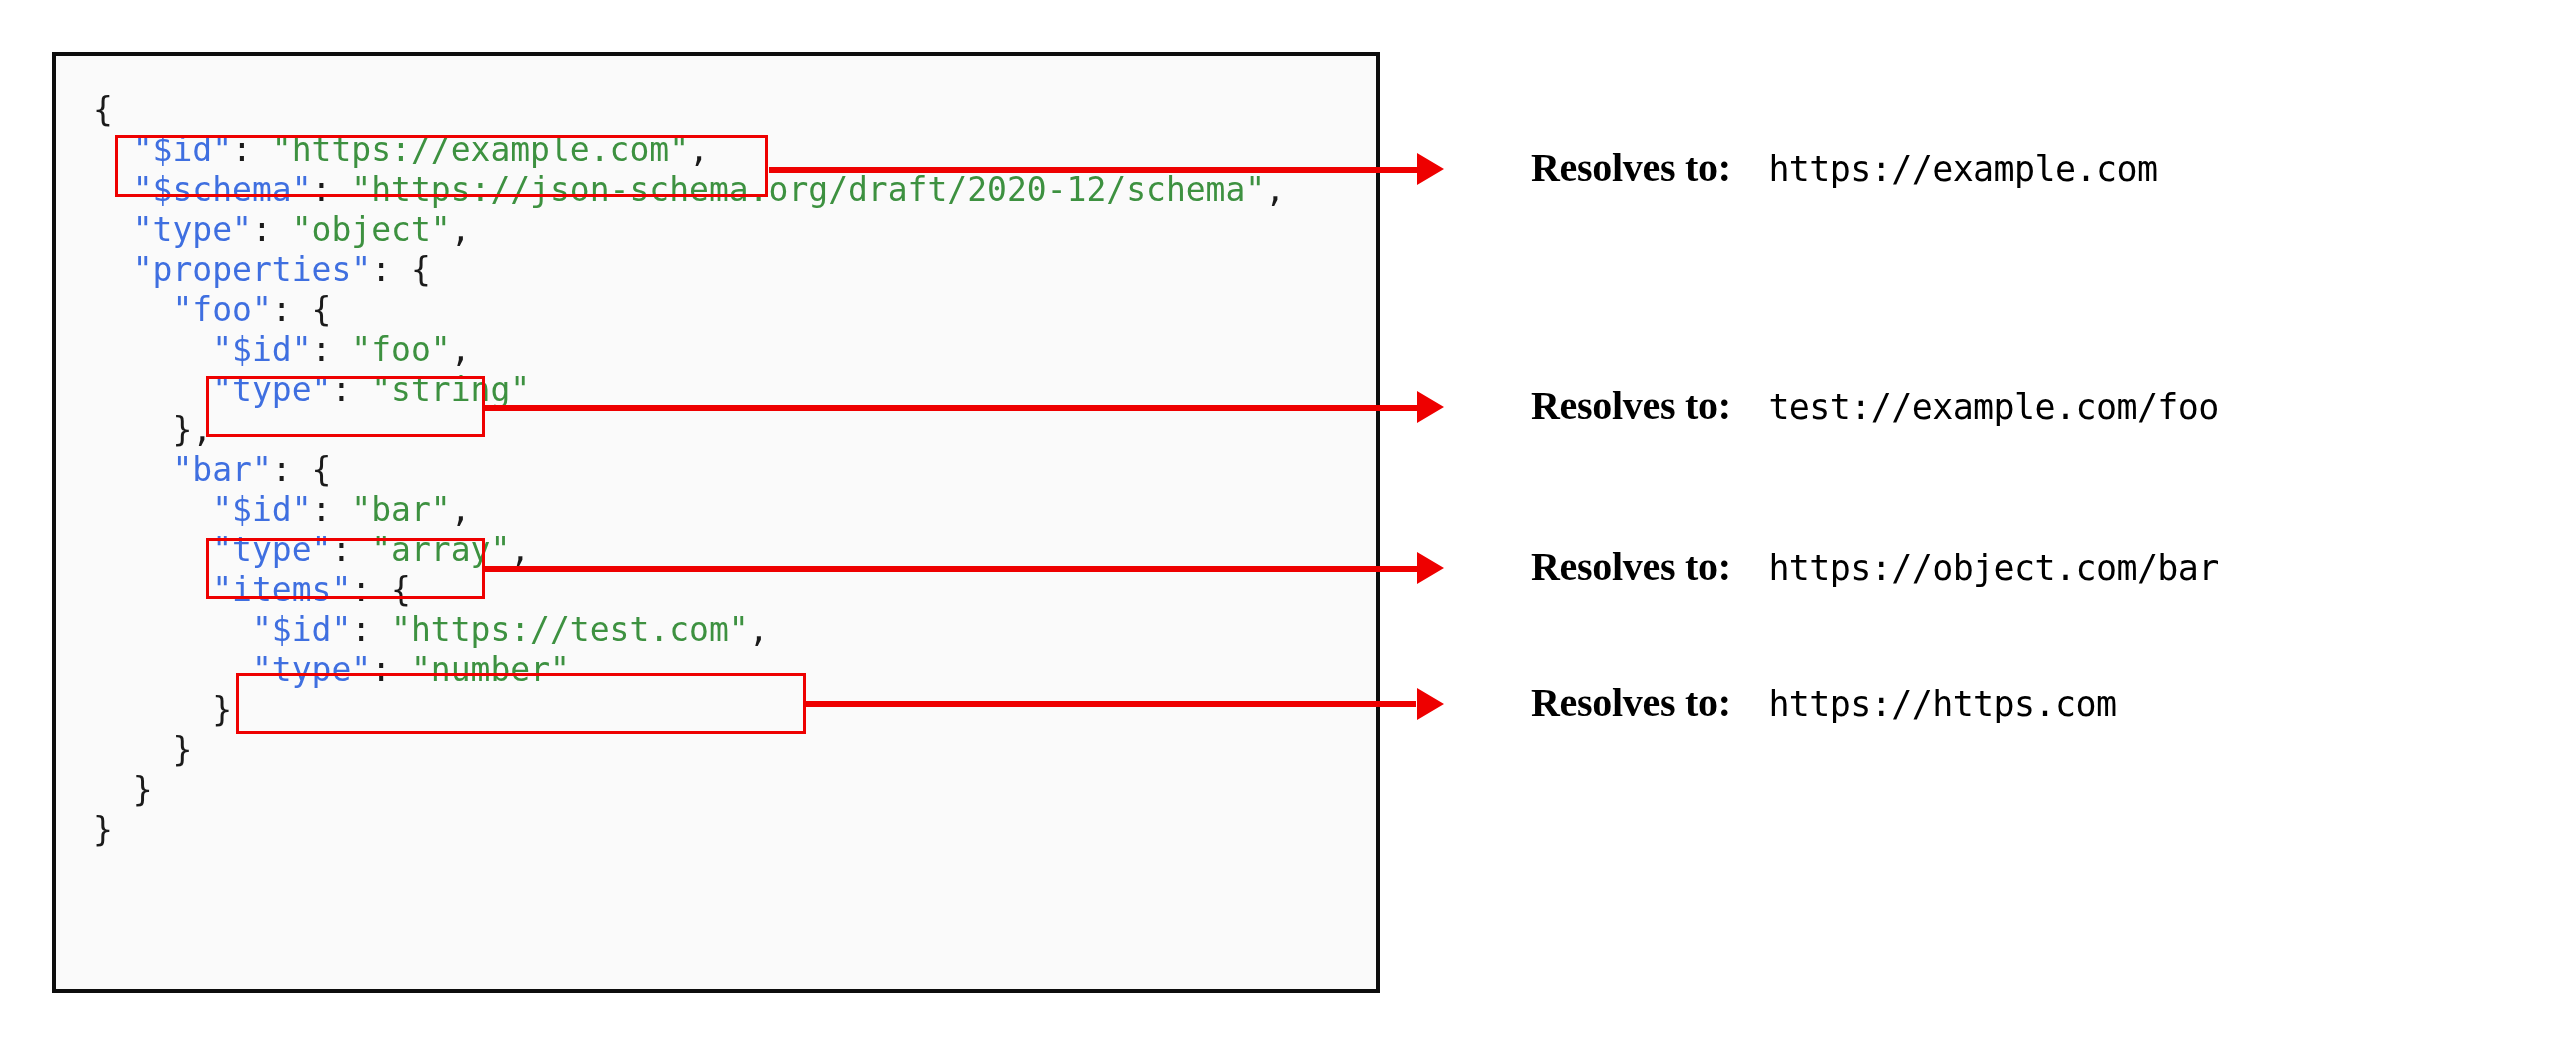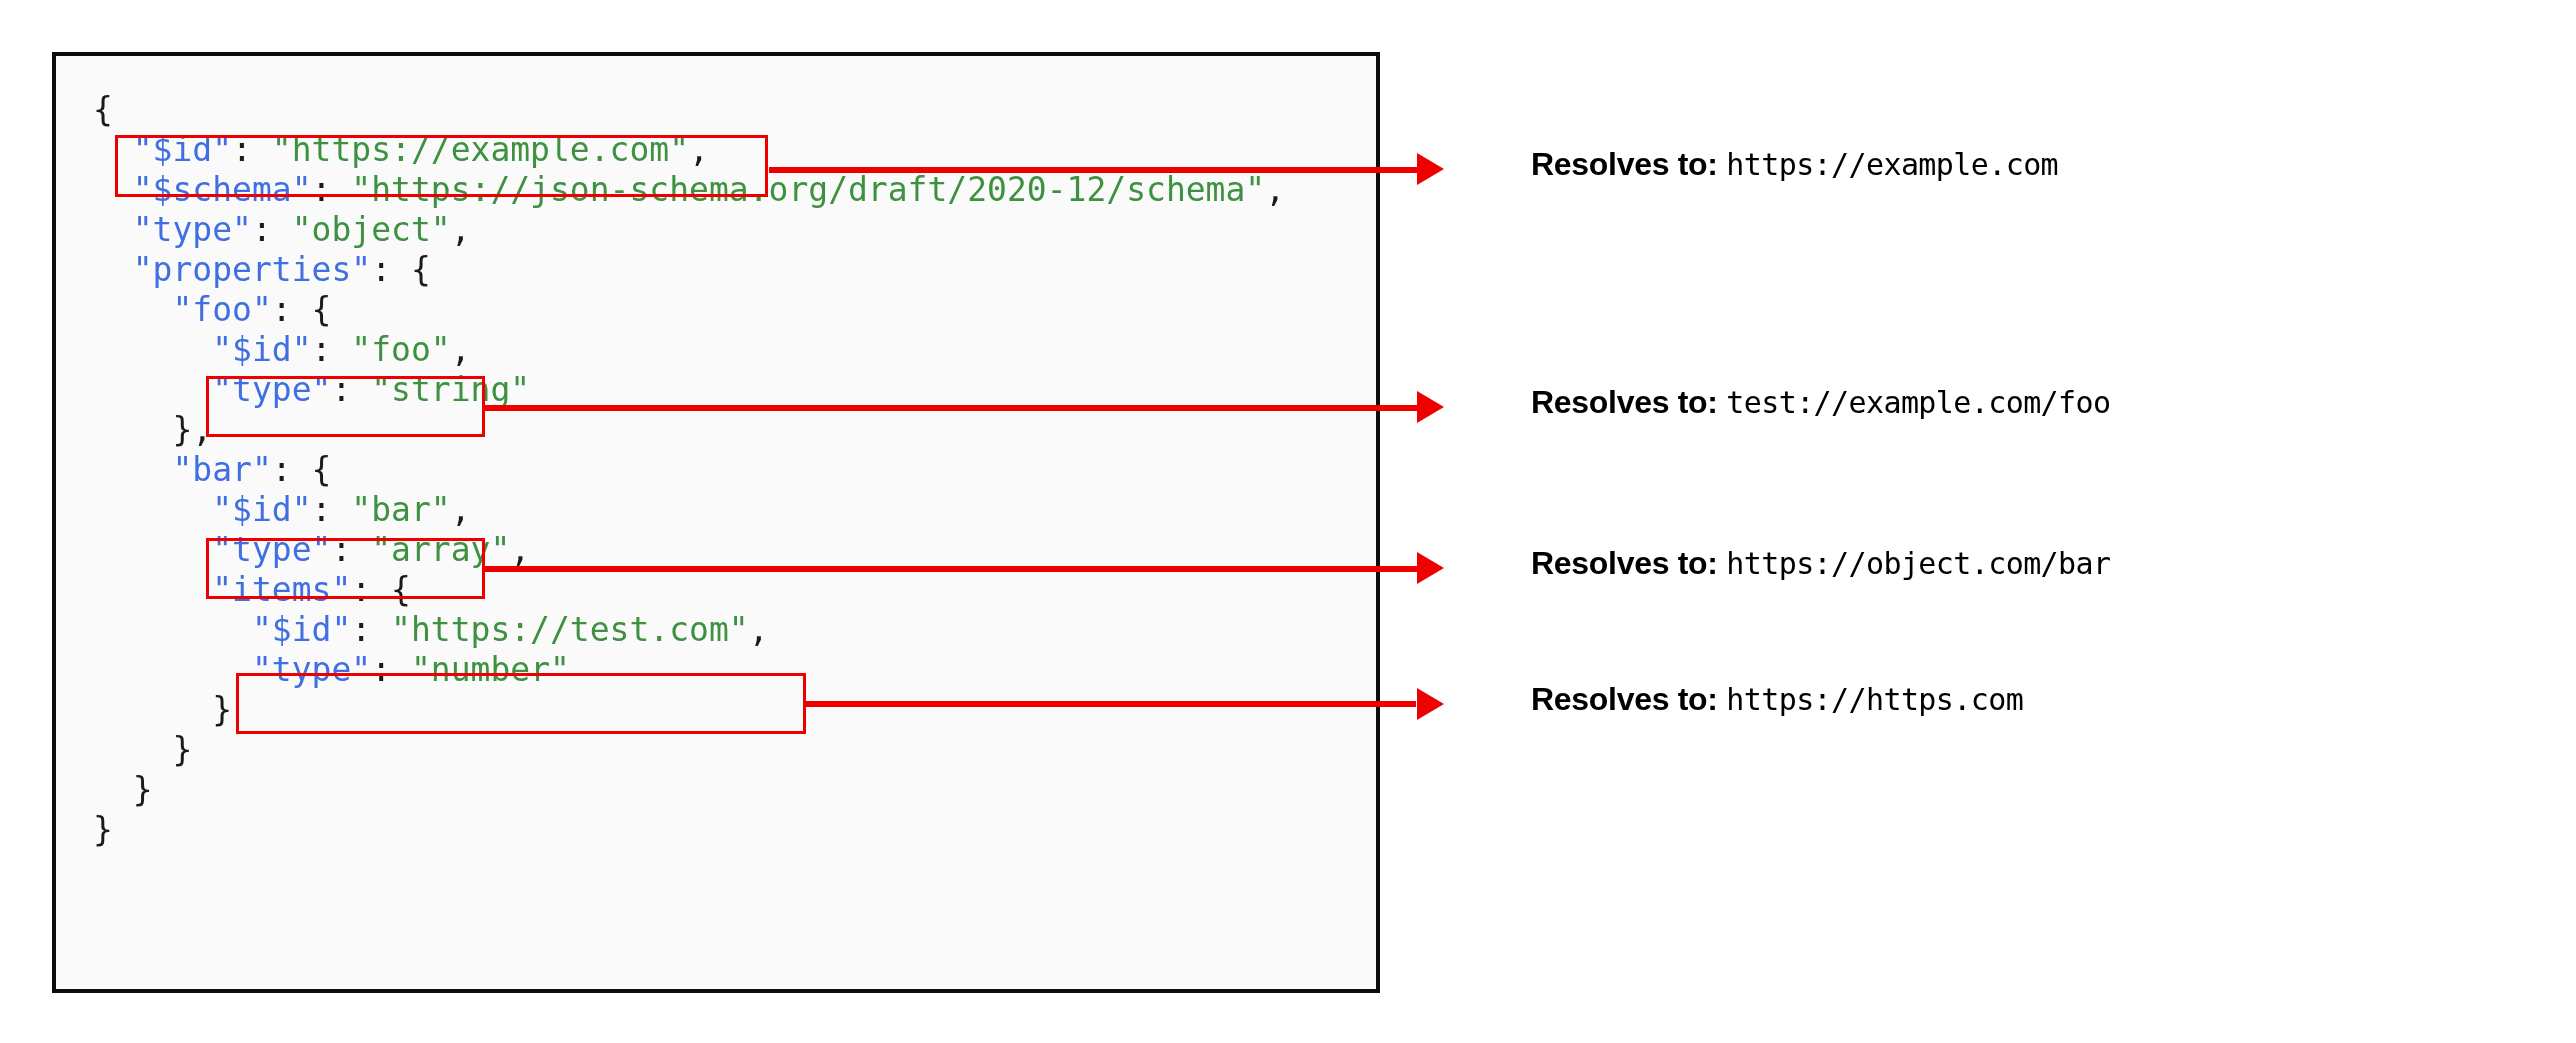--- a/index.html
+++ b/index.html
@@ -69,30 +69,31 @@
   }
 
   
   .annotation {
     position: absolute;
     white-space: nowrap;
     color: #000000;
     line-height: 1;
   }
   .annotation .lead {
-    font-family: Liberation Sans, sans-serif;
+    font-family: Liberation Serif, serif;
     font-weight: bold;
-    font-size: 32px;
+    font-size: 40px;
     letter-spacing: -0.3px;
   }
   .annotation .url {
     font-family: "DejaVu Sans Mono", monospace;
     font-weight: normal;
-    font-size: 30px;
+    font-size: 35px;
     letter-spacing: -0.6px;
+    margin-left: 28px;
   }
 </style>
 </head>
 <body>
 
 <div id="page">
 
   <div id="code-panel">
     <pre id="code-listing"><span class="ln"><span class="p">{</span></span><span class="ln"><span class="p">  </span><span class="k">"$id"</span><span class="p">: </span><span class="s">"https://example.com"</span><span class="p">,</span></span><span class="ln"><span class="p">  </span><span class="k">"$schema"</span><span class="p">: </span><span class="s">"https://json-schema.org/draft/2020-12/schema"</span><span class="p">,</span></span><span class="ln"><span class="p">  </span><span class="k">"type"</span><span class="p">: </span><span class="s">"object"</span><span class="p">,</span></span><span class="ln"><span class="p">  </span><span class="k">"properties"</span><span class="p">: {</span></span><span class="ln"><span class="p">    </span><span class="k">"foo"</span><span class="p">: {</span></span><span class="ln"><span class="p">      </span><span class="k">"$id"</span><span class="p">: </span><span class="s">"foo"</span><span class="p">,</span></span><span class="ln"><span class="p">      </span><span class="k">"type"</span><span class="p">: </span><span class="s">"string"</span></span><span class="ln"><span class="p">    },</span></span><span class="ln"><span class="p">    </span><span class="k">"bar"</span><span class="p">: {</span></span><span class="ln"><span class="p">      </span><span class="k">"$id"</span><span class="p">: </span><span class="s">"bar"</span><span class="p">,</span></span><span class="ln"><span class="p">      </span><span class="k">"type"</span><span class="p">: </span><span class="s">"array"</span><span class="p">,</span></span><span class="ln"><span class="p">      </span><span class="k">"items"</span><span class="p">: {</span></span><span class="ln"><span class="p">        </span><span class="k">"$id"</span><span class="p">: </span><span class="s">"https://test.com"</span><span class="p">,</span></span><span class="ln"><span class="p">        </span><span class="k">"type"</span><span class="p">: </span><span class="s">"number"</span></span><span class="ln"><span class="p">      }</span></span><span class="ln"><span class="p">    }</span></span><span class="ln"><span class="p">  }</span></span><span class="ln"><span class="p">}</span></span></pre>
   </div>

